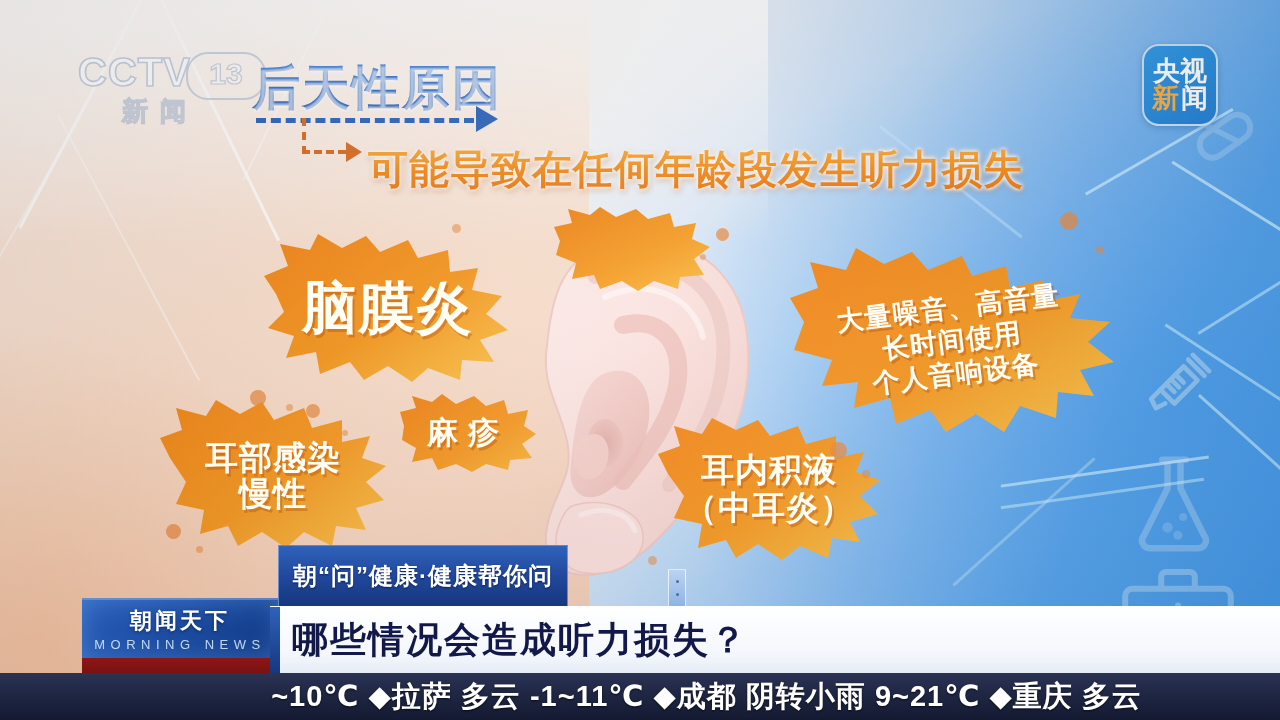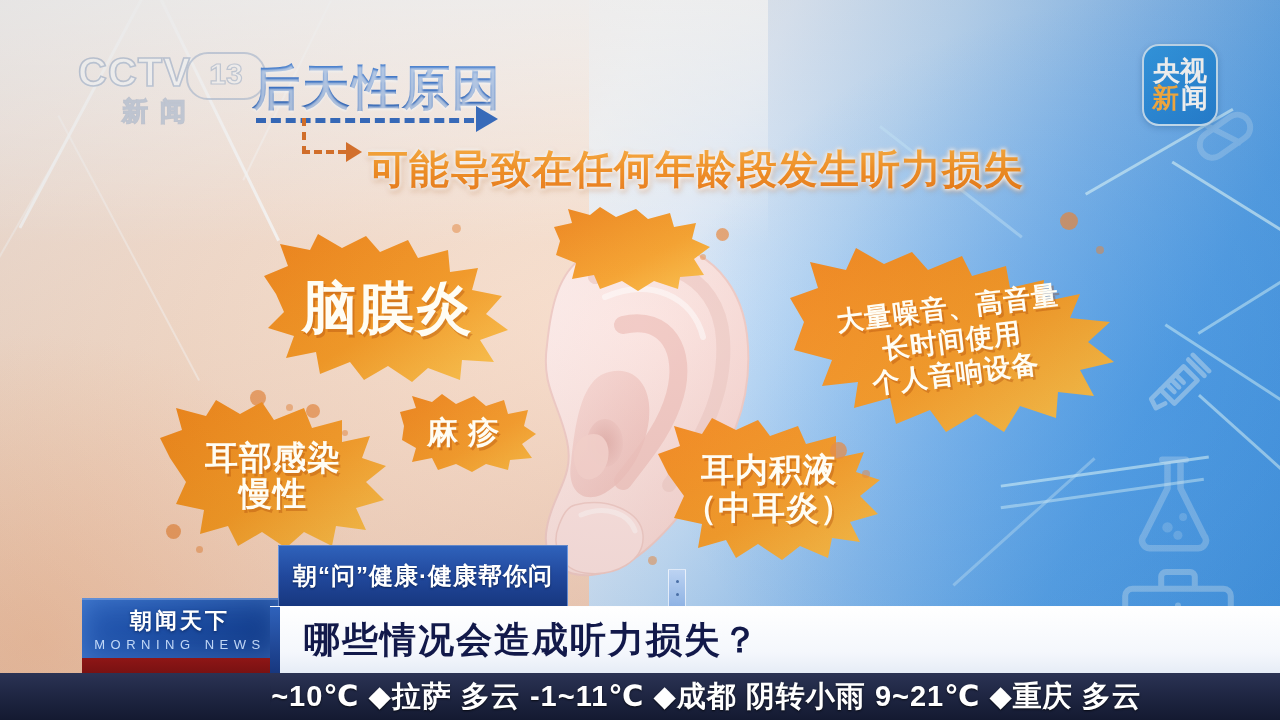--- a/index.html
+++ b/index.html
@@ -188,21 +188,21 @@
     position:absolute;left:270px;bottom:47px;width:1010px;height:66px;
     background:linear-gradient(180deg,#ffffff 0%,#f4f7fc 70%,#e6ecf6 100%);
     display:flex;align-items:center;
     border-top:1px solid rgba(255,255,255,.9);
   }
   #headline-accent{
     position:absolute;left:270px;bottom:47px;width:10px;height:66px;
     background:linear-gradient(180deg,#2f62bb,#17377f);
   }
   #headline{
-    margin-left:34px;font-size:36px;font-weight:bold;color:#12194a;letter-spacing:2px;
+    margin-left:22px;font-size:36px;font-weight:bold;color:#12194a;letter-spacing:2px;
   }
 
   #ticker-bar{
     position:absolute;left:270px;bottom:0;width:1010px;height:47px;
     background:linear-gradient(180deg,#2b3354 0%,#1d2440 55%,#141a31 100%);
     display:flex;align-items:center;overflow:hidden;
   }
   #ticker-text{
     white-space:nowrap;font-size:29px;font-weight:bold;color:#fff;
     letter-spacing:1px;margin-left:-16px;

